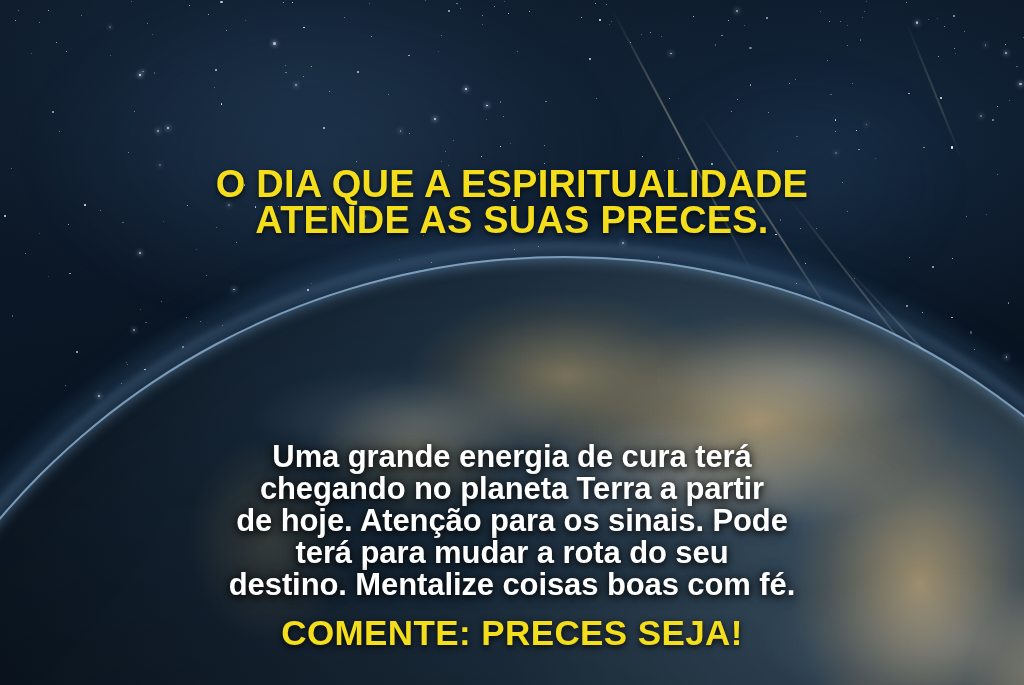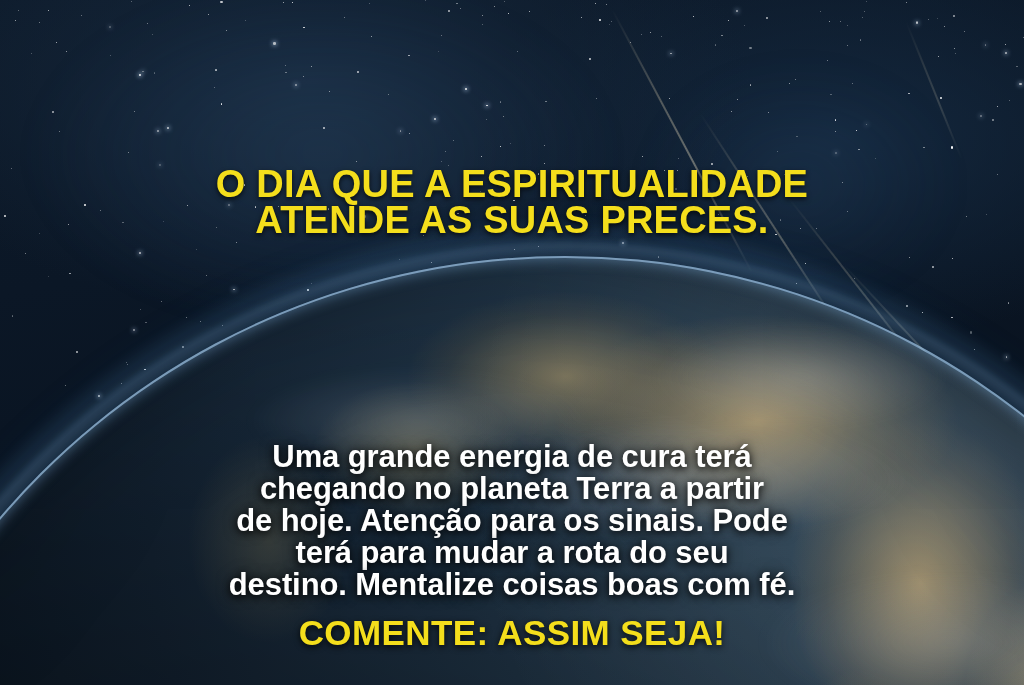--- a/index.html
+++ b/index.html
@@ -534,17 +534,17 @@
 
     <div class="body-copy">
       <span class="bc-line">Uma grande energia de cura terá</span>
       <span class="bc-line">chegando no planeta Terra a partir</span>
       <span class="bc-line">de hoje. Atenção para os sinais. Pode</span>
       <span class="bc-line">terá para mudar a rota do seu</span>
       <span class="bc-line">destino. Mentalize coisas boas com fé.</span>
     </div>
 
     <div class="cta">
-      <span>COMENTE: ASSIM SEJA!</span>
+      <span>COMENTE: PRECES SEJA!</span>
     </div>
 
   </div>
 </div>
 
 </body></html>

